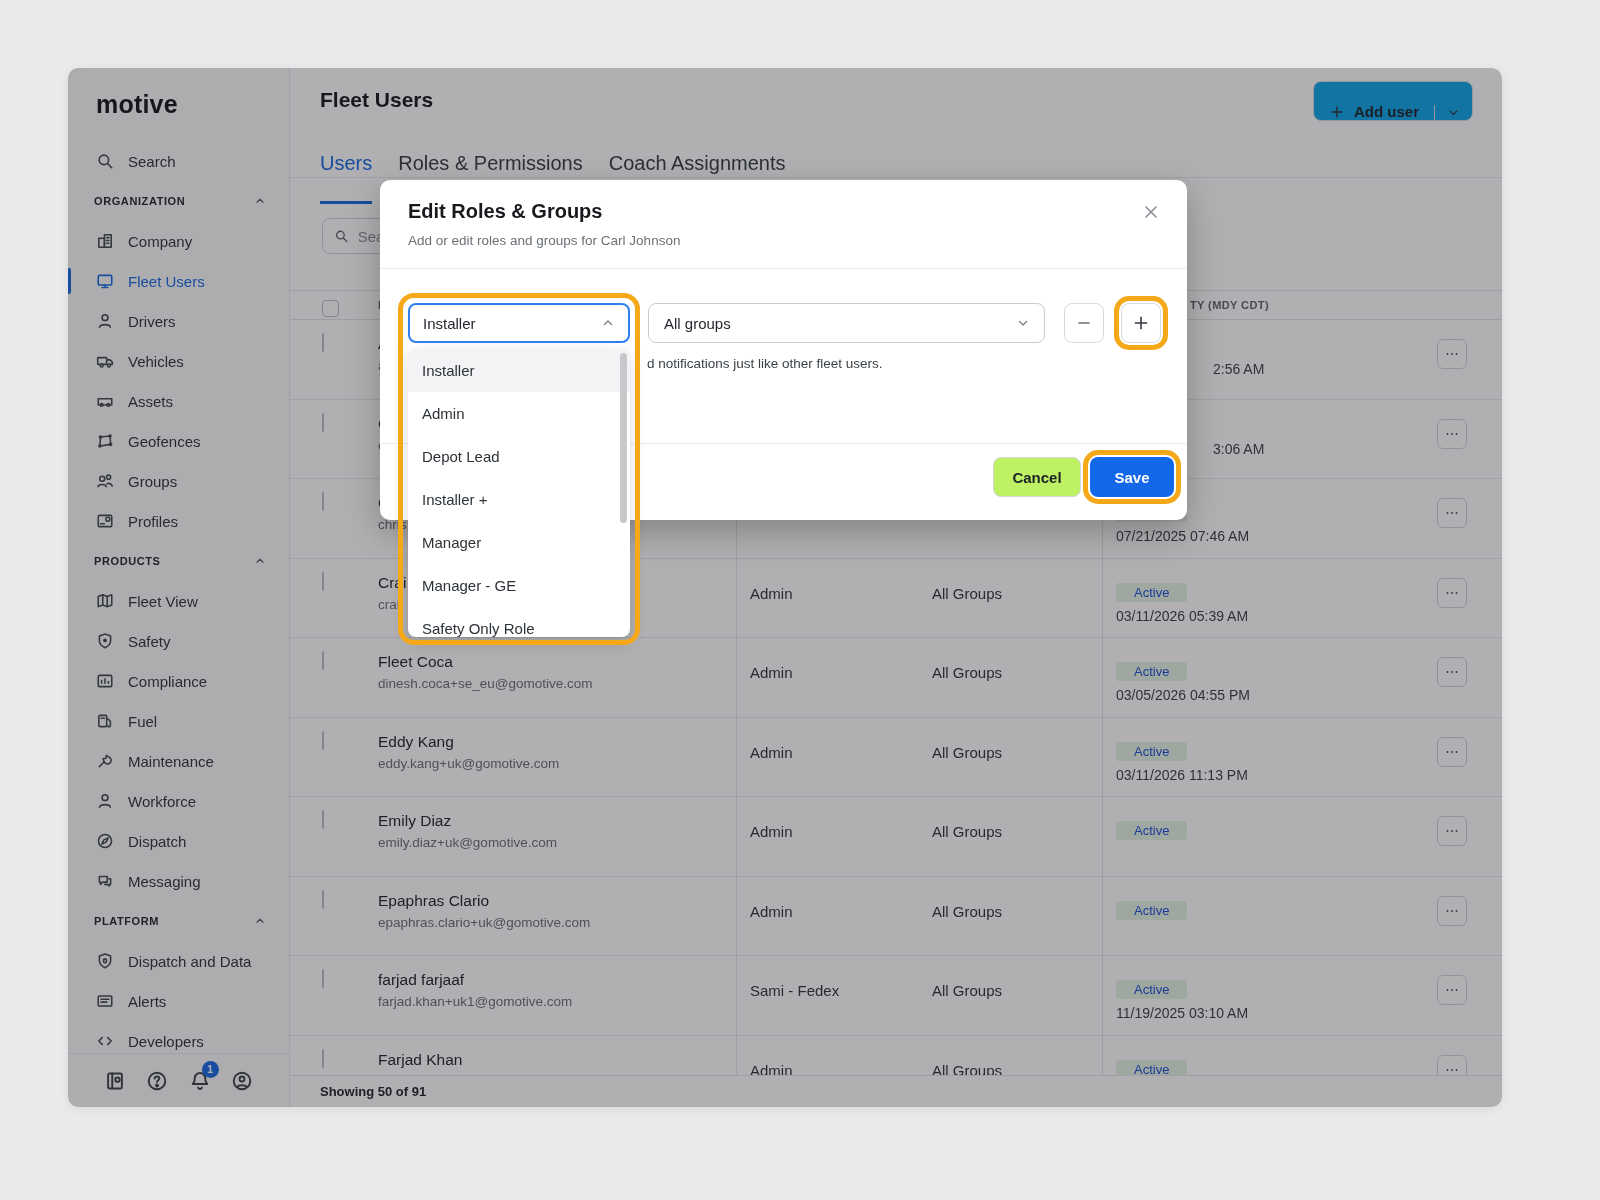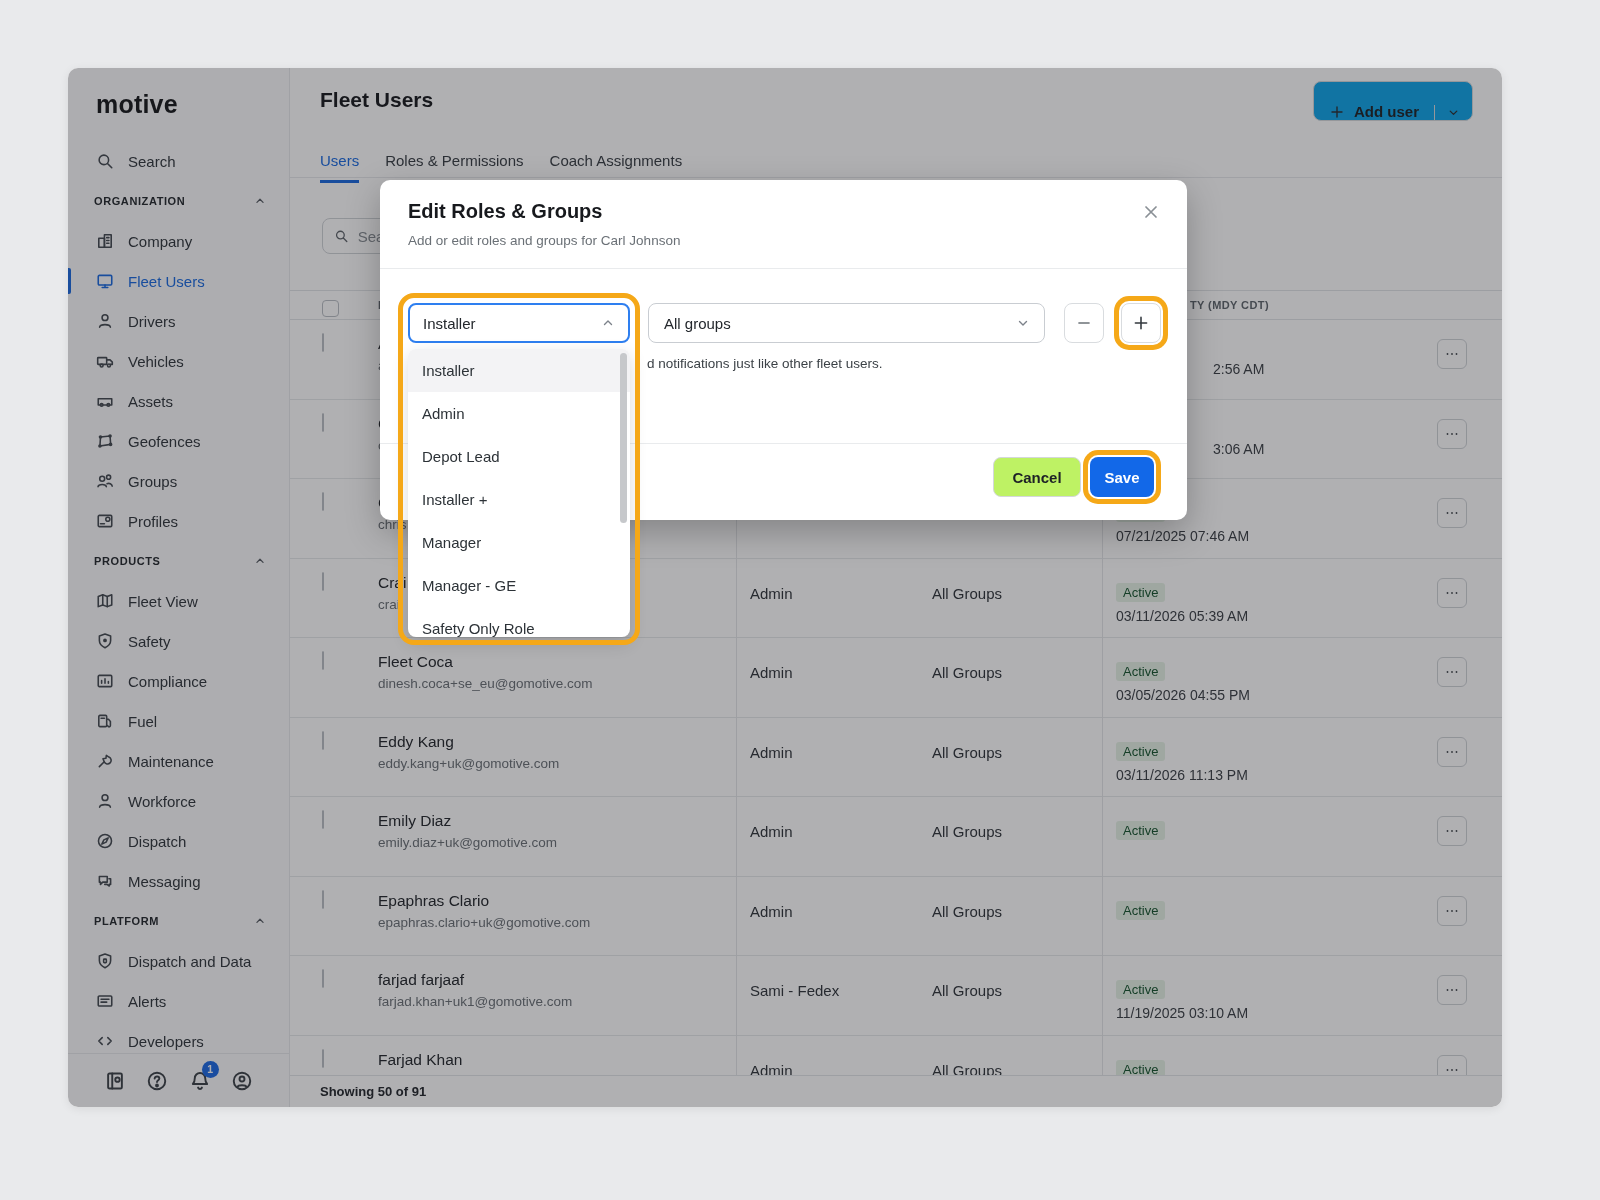--- a/index.html
+++ b/index.html
@@ -34,21 +34,21 @@
   
   .main { position:absolute; left:222px; top:0; right:0; bottom:0; background:#fff; }
   .page-title { position:absolute; left:30px; top:20px; font-size:21px; font-weight:bold; color:#17191d; }
   .add-user { position:absolute; left:1023px; top:13px; width:160px; height:40px; border:1px solid #d6d9dc;
               border-radius:8px; background:#0ea5e9; display:flex; align-items:flex-end; overflow:hidden; cursor:pointer; }
   .add-user .main-seg { display:flex; align-items:center; gap:9px; padding:0 15px; font-size:15px; font-weight:bold; color:#1e2227; }
   .add-user .car-seg { width:38px; border-left:1px solid #d6d9dc; display:flex; align-items:center; justify-content:center; color:#3a4046; }
   .add-user .ic { width:16px; height:16px; display:flex; color:#2a2f35; }
 
   .tabbar { position:absolute; left:30px; top:84px; display:flex; gap:26px; }
-  .tab { font-size:15px; color:#383e44; padding-bottom:11px; cursor:pointer; }
+  .tab { font-size:20px; color:#383e44; padding-bottom:26px; cursor:pointer; }
   .tab.active { color:#1a6ae0; border-bottom:3px solid #1a6ae0; }
   .tabbar-line { position:absolute; left:0; right:0; top:109px; height:1px; background:#e7e9eb; }
 
   .search-box { position:absolute; left:32px; top:150px; width:300px; height:36px; border:1px solid #cfd3d7;
                 border-radius:8px; display:flex; align-items:center; gap:9px; padding:0 11px; color:#74797f; }
   .search-box .ic { width:16px; height:16px; display:flex; color:#5d6369; }
   .search-box input { border:none; outline:none; font-size:15px; color:#30363c; width:100%;
                       font-family:"Liberation Sans", sans-serif; background:transparent; }
   .search-box input::placeholder { color:#868c92; }
 
@@ -62,21 +62,21 @@
   .tbody { position:absolute; left:0; right:0; top:252px; height:755px; overflow:hidden; }
   .trow { height:79.5px; border-bottom:1px solid #e6e8ea; }
   .cb { width:17px; height:17px; border:1.5px solid #b9bec4; border-radius:4px; background:#fff; }
   .cell-check { padding:14px 0 0 32px; }
   .thead .cell-check { padding:6px 0 0 32px; }
   .cell-name { padding:15px 0 0 32px; }
   .uname { font-size:15.5px; color:#23272c; }
   .uemail { font-size:13.5px; color:#6a7076; margin-top:5px; }
   .cell-role, .cell-groups { padding-top:26px; font-size:15px; color:#2f343a; }
   .cell-activity { padding-top:24px; }
-  .st-badge { display:inline-block; background:#e6f2e6; color:#14532d; font-size:13px; padding:2px 7px; border-radius:3px; }
+  .st-badge { display:inline-block; background:#e6f2e6; color:#1d4ed8; font-size:13px; padding:2px 18px; border-radius:3px; }
   .st-date { font-size:14px; color:#3a3f45; margin-top:6px; }
   .date-only .st-date { margin-top:17px; }
   .frag .st-date { padding-left:97px; }
   .cell-actions { padding-top:19px; }
   .dots-btn { width:30px; height:30px; border:1px solid #cfd3d7; border-radius:6px; background:#fff;
               display:flex; align-items:center; justify-content:center; color:#43484e; cursor:pointer; }
   .dots-btn .ic { width:16px; height:16px; display:flex; }
   .vline { position:absolute; top:222px; height:785px; width:1px; background:#e4e6e9; }
   .vline.v1 { left:446px; } .vline.v2 { left:812px; }
 
@@ -104,21 +104,21 @@
   .sq-btn { position:absolute; top:123px; width:40px; height:40px; border:1px solid #d9dcdf; border-radius:8px;
             background:#fff; display:flex; align-items:center; justify-content:center; cursor:pointer; }
   .sq-btn .ic { width:18px; height:18px; display:flex; }
   .minus-btn { left:684px; color:#6b7177; }
   .plus-btn { left:741px; color:#33383e; box-shadow:0 0 0 2px #fff, 0 0 0 7px var(--hl); }
   .helper { position:absolute; left:267px; top:176px; font-size:13.5px; color:#3c4247; }
   .m-div2 { position:absolute; left:0; right:0; top:263px; height:1px; background:#e9ebed; }
   .btn { height:40px; border-radius:8px; font-size:15px; font-weight:bold; display:flex; align-items:center;
          justify-content:center; cursor:pointer; font-family:"Liberation Sans", sans-serif; }
   .cancel-btn { position:absolute; left:613px; top:277px; width:88px; background:#bef264; border:1px solid #d4d7da; color:#1e2126; }
-  .save-btn { position:absolute; left:710px; top:277px; width:64px; background:#1268e8; border:none; color:#fff;
+  .save-btn { position:absolute; left:710px; top:277px; width:84px; background:#1268e8; border:none; color:#fff;
               box-shadow:0 0 0 2px #fff, 0 0 0 7px var(--hl); }
 
   .dropdown { position:absolute; left:28px; top:169px; width:222px; height:288px; background:#fff;
               border-radius:8px; box-shadow:0 6px 18px rgba(0,0,0,.14); overflow:hidden; z-index:12; }
   .dd-item { height:43px; line-height:43px; padding-left:14px; font-size:15px; color:#2c3237; cursor:pointer; }
   .dd-item.selected { background:#f3f3f5; }
   .dd-scroll { position:absolute; right:3px; top:4px; width:7px; height:170px; background:#c6c8cb; border-radius:4px; }
   .big-ring { position:absolute; left:18px; top:113px; width:242px; height:352px; border:5px solid var(--hl);
               border-radius:16px; z-index:13; pointer-events:none; }
 

